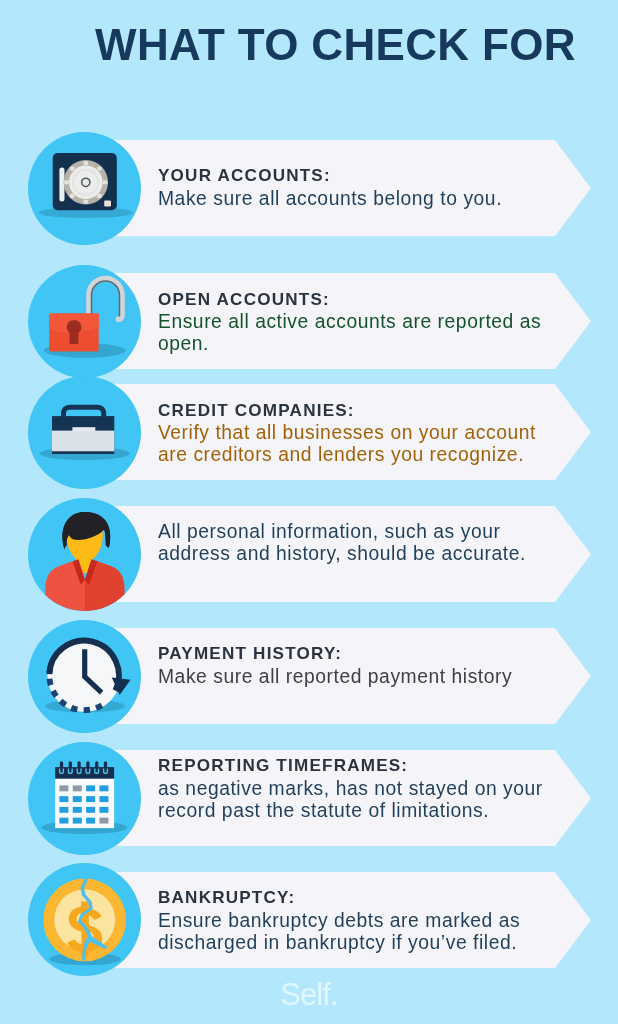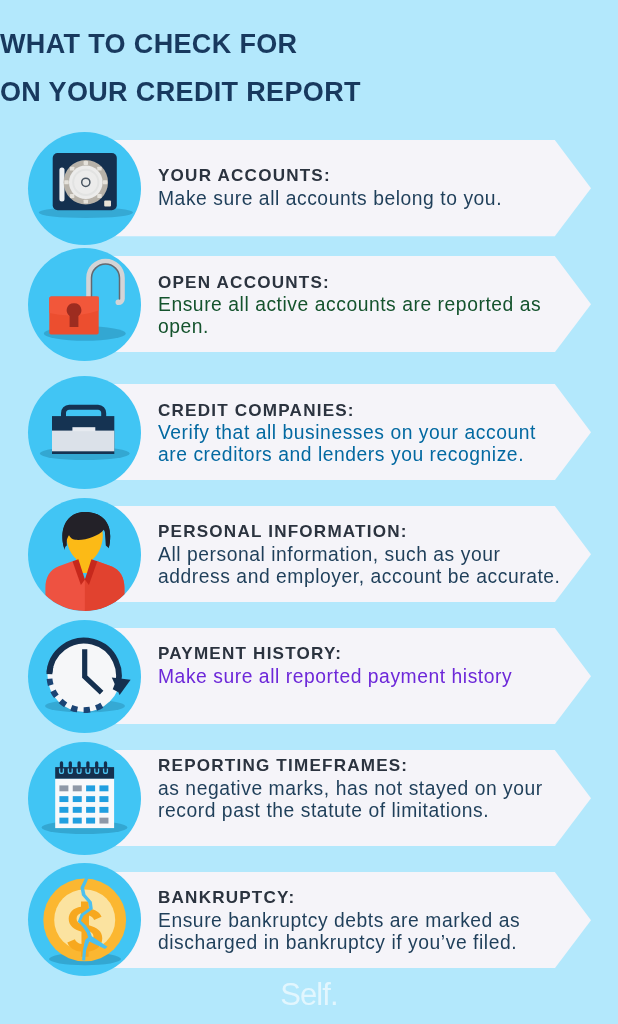--- a/index.html
+++ b/index.html
@@ -7,22 +7,22 @@
   body{
     width:618px;height:1024px;overflow:hidden;
     background:#b3e8fc;
     font-family:"Liberation Sans",sans-serif;
   }
   .page{position:relative;width:618px;height:1024px;overflow:hidden;}
 
   
   .title{
     position:absolute;left:0;top:21px;width:576px;
-    text-align:left;color:#18395e;
-    font-weight:700;font-size:27px;line-height:47.8px;
+    text-align:right;color:#18395e;
+    font-weight:700;font-size:44px;line-height:47.8px;
     letter-spacing:0.35px;
   }
   .title span{display:block;}
 
   
   .row{position:absolute;left:0;width:580px;height:96.3px;}
   .banner{position:absolute;left:58px;top:0;width:533px;height:96.3px;}
   .banner svg{display:block;}
   .circ{
     position:absolute;left:27.5px;top:-8.4px;width:113px;height:113px;
@@ -47,21 +47,20 @@
     position:absolute;left:0;top:978.6px;width:618px;text-align:center;
     color:rgba(255,255,255,0.62);font-weight:400;font-size:31px;line-height:31px;letter-spacing:-0.9px;
   }
 </style>
 </head>
 <body style="background: rgb(179, 232, 252);">
 
 <div class="page">
   <div class="title" style="color: rgb(24, 57, 94);">
     <span>WHAT TO CHECK FOR</span>
-    <span>ON YOUR CREDIT REPORT</span>
   </div>
 
   <div id="rows">
       <div class="row" style="top: 140.4px;">
         <div class="banner">
           <svg width="533" height="96.3" viewBox="0 0 533 96.3">
             <path d="M0 0 H496.8 L533 48.15 L496.8 96.3 H0 Z" fill="#f5f4f9"></path>
           </svg>
         </div>
         <div class="circ" style="background:#41c5f4">
@@ -85,21 +84,21 @@
             <rect x="76.2" y="68.5" width="6.8" height="6" rx="1" fill="#e7e2d6"></rect>
           </svg>
         </div>
         <div class="txt" style="top:24.8px">
           <div class="hd" style="color:#2b333f">YOUR ACCOUNTS:</div>
           <div class="bd" style="color:#1f3f5a">
             <div class="bdl">Make sure all accounts belong to you.</div>
           </div>
         </div>
       </div>
-      <div class="row" style="top: 256px; text-decoration: underline;">
+      <div class="row" style="top: 273px; text-decoration: underline;">
         <div class="banner">
           <svg width="533" height="96.3" viewBox="0 0 533 96.3">
             <path d="M0 0 H496.8 L533 48.15 L496.8 96.3 H0 Z" fill="#f5f4f9"></path>
           </svg>
         </div>
         <div class="circ" style="background:#41c5f4">
           <svg width="113" height="113" viewBox="0 0 113 113">
             <ellipse cx="56.8" cy="85.5" rx="41" ry="7.2" fill="#33a7d2"></ellipse>
             <path d="M61 56 V30 a16.5 16.5 0 0 1 33 0 V50.8 a3.5 3.5 0 0 1 -3.5 3.5 h-0.2" fill="none" stroke="#d3d4d6" stroke-width="5.6" stroke-linecap="round"></path>
             <path d="M63.5 56 V30 a14 14 0 0 1 28 0 V50.9" fill="none" stroke="#616870" stroke-width="1.5" stroke-linecap="round"></path>
@@ -126,21 +125,21 @@
           <svg width="113" height="113" viewBox="0 0 113 113">
             <ellipse cx="56.8" cy="77.5" rx="45" ry="6.6" fill="#33a7d2"></ellipse>
             <path d="M35.5 41 V37.2 A5.7 5.7 0 0 1 41.2 31.2 H70 A5.7 5.7 0 0 1 75.7 37.2 V41" fill="none" stroke="#153352" stroke-width="5"></path>
             <rect x="24" y="40.1" width="62.3" height="37.9" fill="#153352"></rect>
             <rect x="24" y="54.6" width="62.3" height="20.7" fill="#dbe1e9"></rect>
             <rect x="44.4" y="51.2" width="22.9" height="4" fill="#e6eaf0"></rect>
           </svg>
         </div>
         <div class="txt" style="top:15.4px">
           <div class="hd" style="color:#2b333f">CREDIT COMPANIES:</div>
-          <div class="bd" style="color:#0369a1">
+          <div class="bd" style="color:#a16207">
             <div class="bdl">Verify that all businesses on your account</div>
             <div class="bdl">are creditors and lenders you recognize.</div>
           </div>
         </div>
       </div>
       <div class="row" style="top: 506.1px;">
         <div class="banner">
           <svg width="533" height="96.3" viewBox="0 0 533 96.3">
             <path d="M0 0 H496.8 L533 48.15 L496.8 96.3 H0 Z" fill="#f5f4f9"></path>
           </svg>
@@ -158,24 +157,23 @@
               <path d="M56.7 16.5 c-11.5 0 -18.3 8.2 -18.3 20.6 c0 13.8 8.2 27.2 18.3 27.2 c10.1 0 18.1 -13.4 18.1 -27.2 c0 -12.4 -6.6 -20.6 -18.1 -20.6 z" fill="#fcba16"></path>
               <path d="M34.4 40 c0 -16.1 9 -26.1 22.4 -26.1 c16 0 25.4 9.2 25.4 24.1 c0 4.5 -0.5 8.8 -1.7 12.6 c-0.4 -6.9 -2 -14.8 -4.7 -18.8 c-5.6 6.7 -18.9 11 -28.7 10 c-3 -0.3 -5 -2.4 -6.1 -4.5 c-1.9 2.4 -3.6 8.6 -4.1 14.6 c-1.6 -3.8 -2.5 -7.8 -2.5 -11.9 z" fill="#232128"></path>
               <path d="M44.5 63.3 l12.4 18.3 l12.4 -18.3 l13.8 4.9 c8.7 3.1 13.3 11.2 13.3 21.6 v23.2 h-79 v-23.2 c0 -10.4 4.6 -18.5 13.3 -21.6 z" fill="#ee5241"></path>
               <path d="M56.9 81.6 l12.4 -18.3 l13.8 4.9 c8.7 3.1 13.3 11.2 13.3 21.6 v23.2 h-39.5 z" fill="#e1422f"></path>
               <path d="M44.5 63.3 l5.9 -2.1 l6.5 20.4 l-4 5.4 z" fill="#c6281c"></path>
               <path d="M69.3 63.3 l-5.9 -2.1 l-6.5 20.4 l4 5.4 z" fill="#c6281c"></path>
             </g>
           </svg>
         </div>
         <div class="txt" style="top:15.3px">
-          <div class="hd" style="color:#2b333f">PERSONAL INFORMATION:</div>
           <div class="bd" style="color:#1f3f5a">
             <div class="bdl">All personal information, such as your</div>
-            <div class="bdl">address and employer, account be accurate.</div>
+            <div class="bdl">address and history, should be accurate.</div>
           </div>
         </div>
       </div>
       <div class="row" style="top: 628px;">
         <div class="banner">
           <svg width="533" height="96.3" viewBox="0 0 533 96.3">
             <path d="M0 0 H496.8 L533 48.15 L496.8 96.3 H0 Z" fill="#f5f4f9"></path>
           </svg>
         </div>
         <div class="circ" style="background:#41c5f4">
@@ -189,21 +187,21 @@
             <path d="M49.41 89.50 A34.75 34.75 0 0 1 43.25 87.69" fill="none" stroke="#1b4474" stroke-width="5.8"></path>
             <path d="M62.01 89.64 A34.75 34.75 0 0 1 55.61 90.15" fill="none" stroke="#1b4474" stroke-width="5.8"></path>
             <path d="M73.84 85.28 A34.75 34.75 0 0 1 68.04 88.03" fill="none" stroke="#1b4474" stroke-width="5.8"></path>
             <path d="M21.37 54.19 A34.75 34.75 0 1 1 87.33 70.63" fill="none" stroke="#15304f" stroke-width="5.8"></path>
             <path d="M56.7 29.3 V56.6 L73.6 72.6" fill="none" stroke="#15304f" stroke-width="5.2" stroke-linecap="butt" stroke-linejoin="miter"></path>
             <path d="M83.8 57.4 L102.6 59.8 L91.6 75.0 Z" fill="#15304f"></path>
           </svg>
         </div>
         <div class="txt" style="top:15.3px">
           <div class="hd" style="color:#2b333f">PAYMENT HISTORY:</div>
-          <div class="bd" style="color:#6d28d9">
+          <div class="bd" style="color:#404040">
             <div class="bdl">Make sure all reported payment history</div>
           </div>
         </div>
       </div>
       <div class="row" style="top: 749.9px;">
         <div class="banner">
           <svg width="533" height="96.3" viewBox="0 0 533 96.3">
             <path d="M0 0 H496.8 L533 48.15 L496.8 96.3 H0 Z" fill="#f5f4f9"></path>
           </svg>
         </div>

